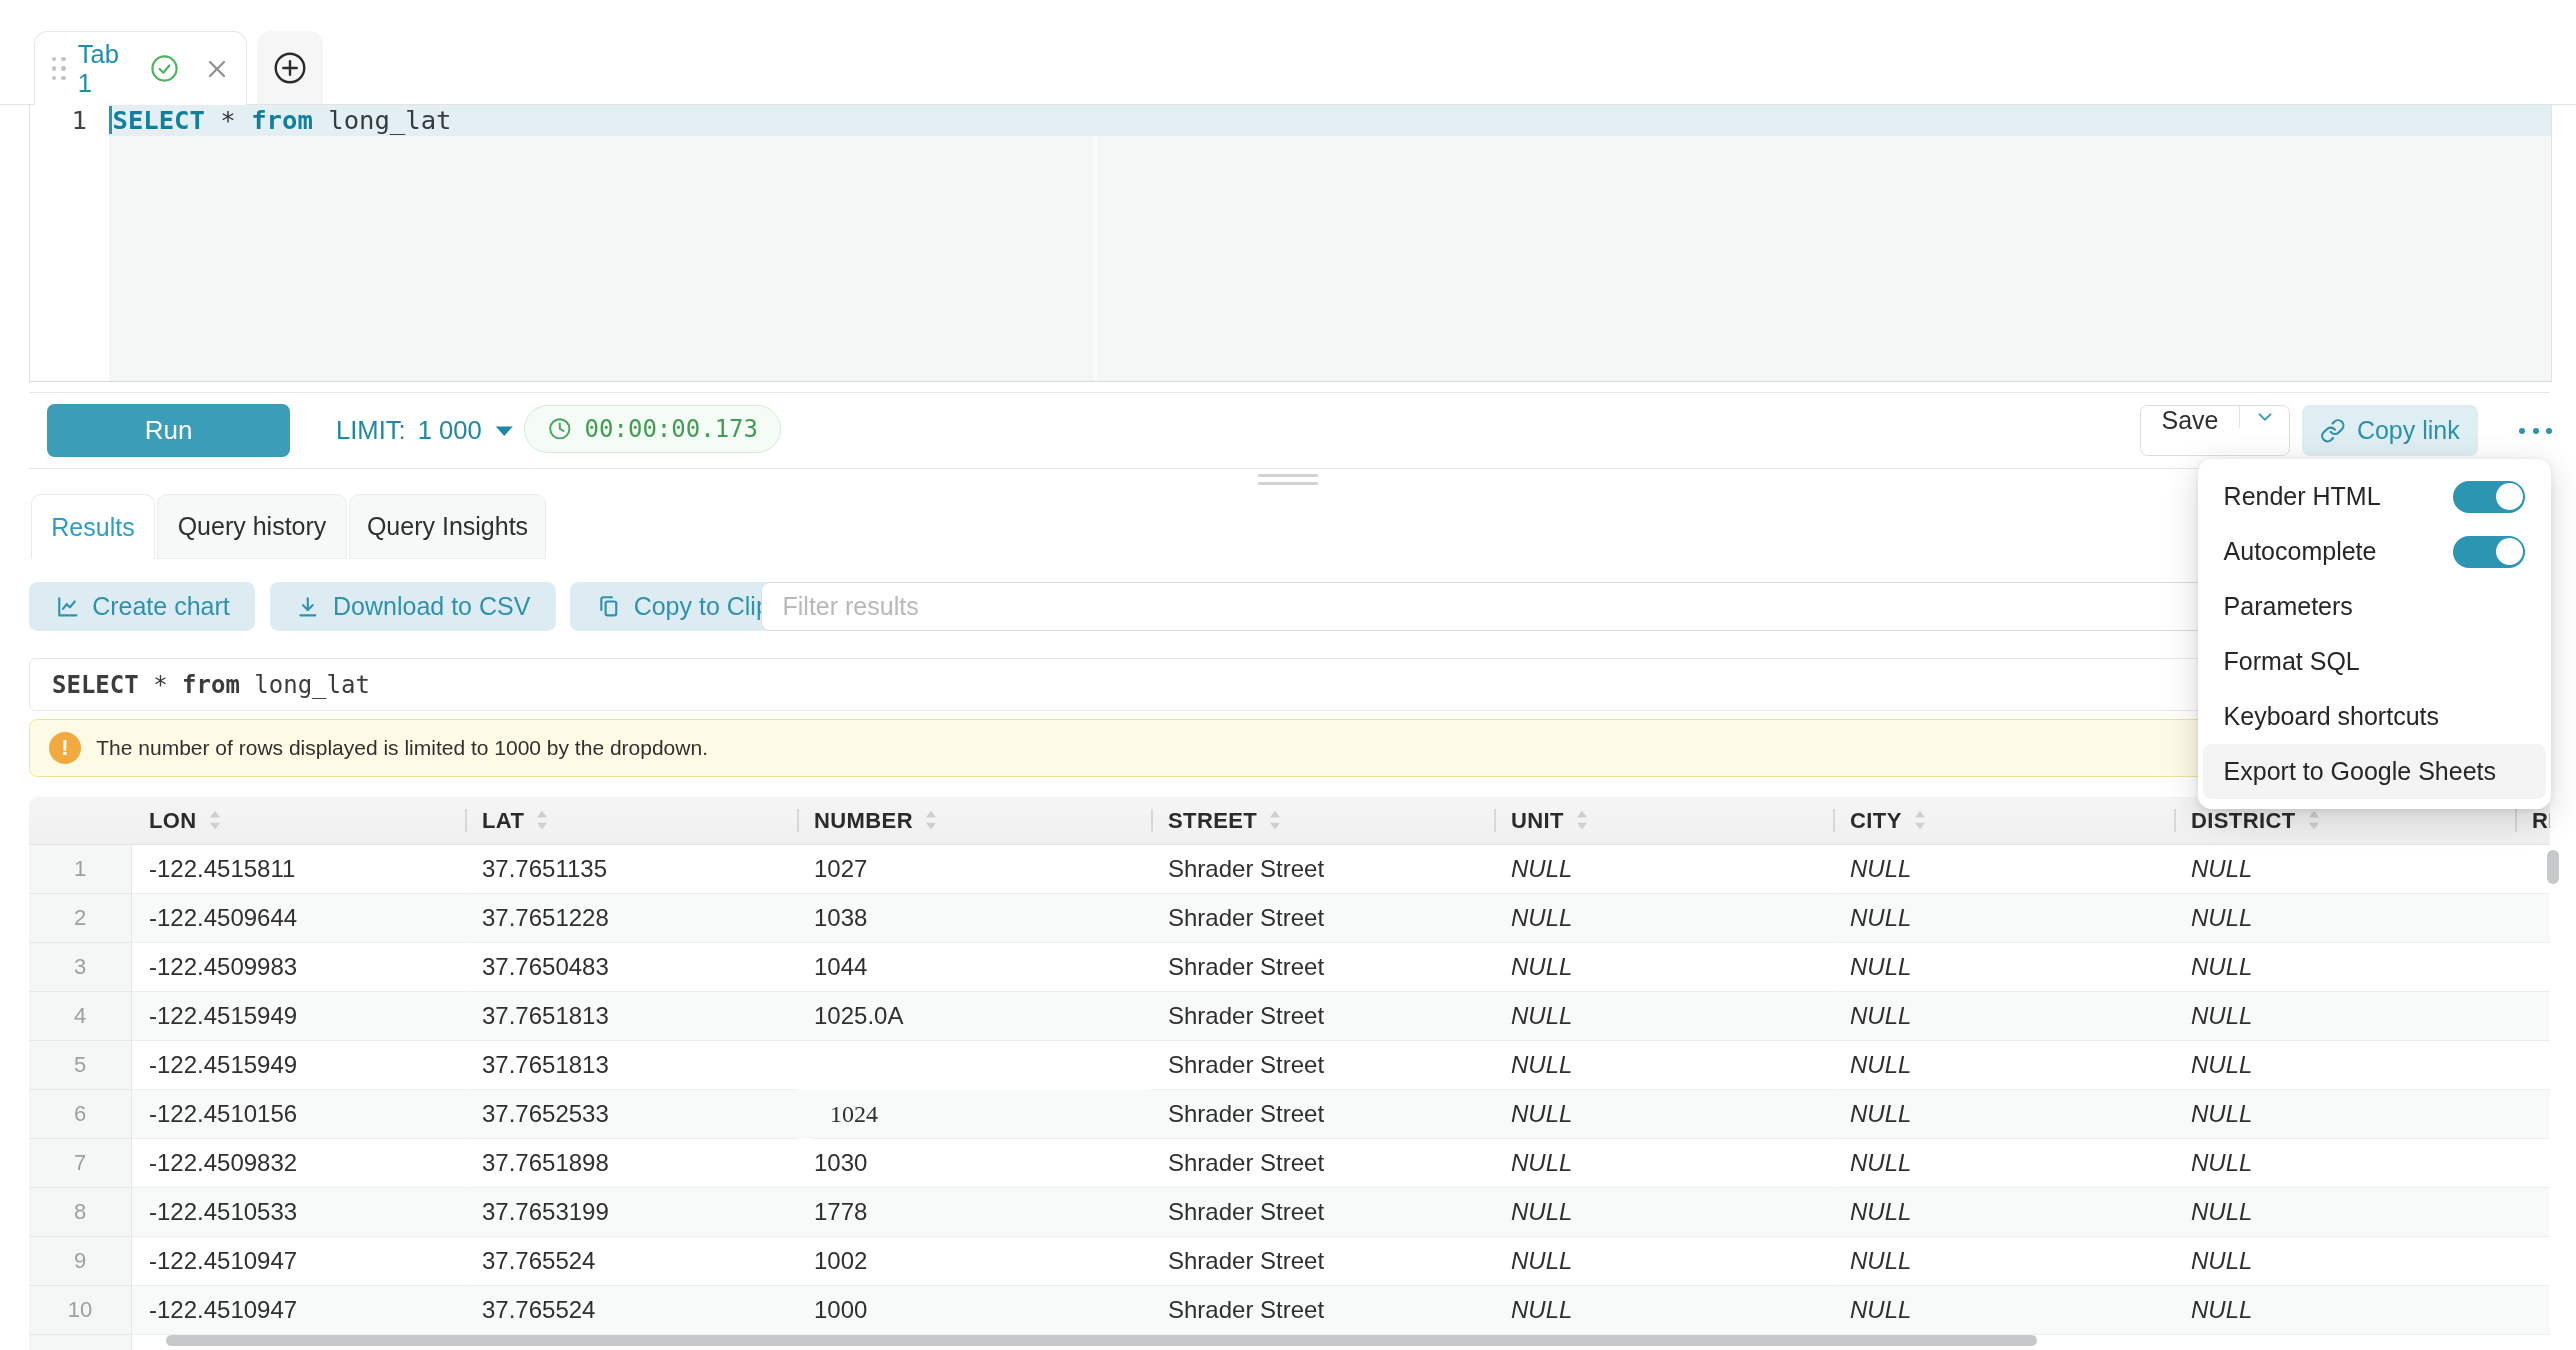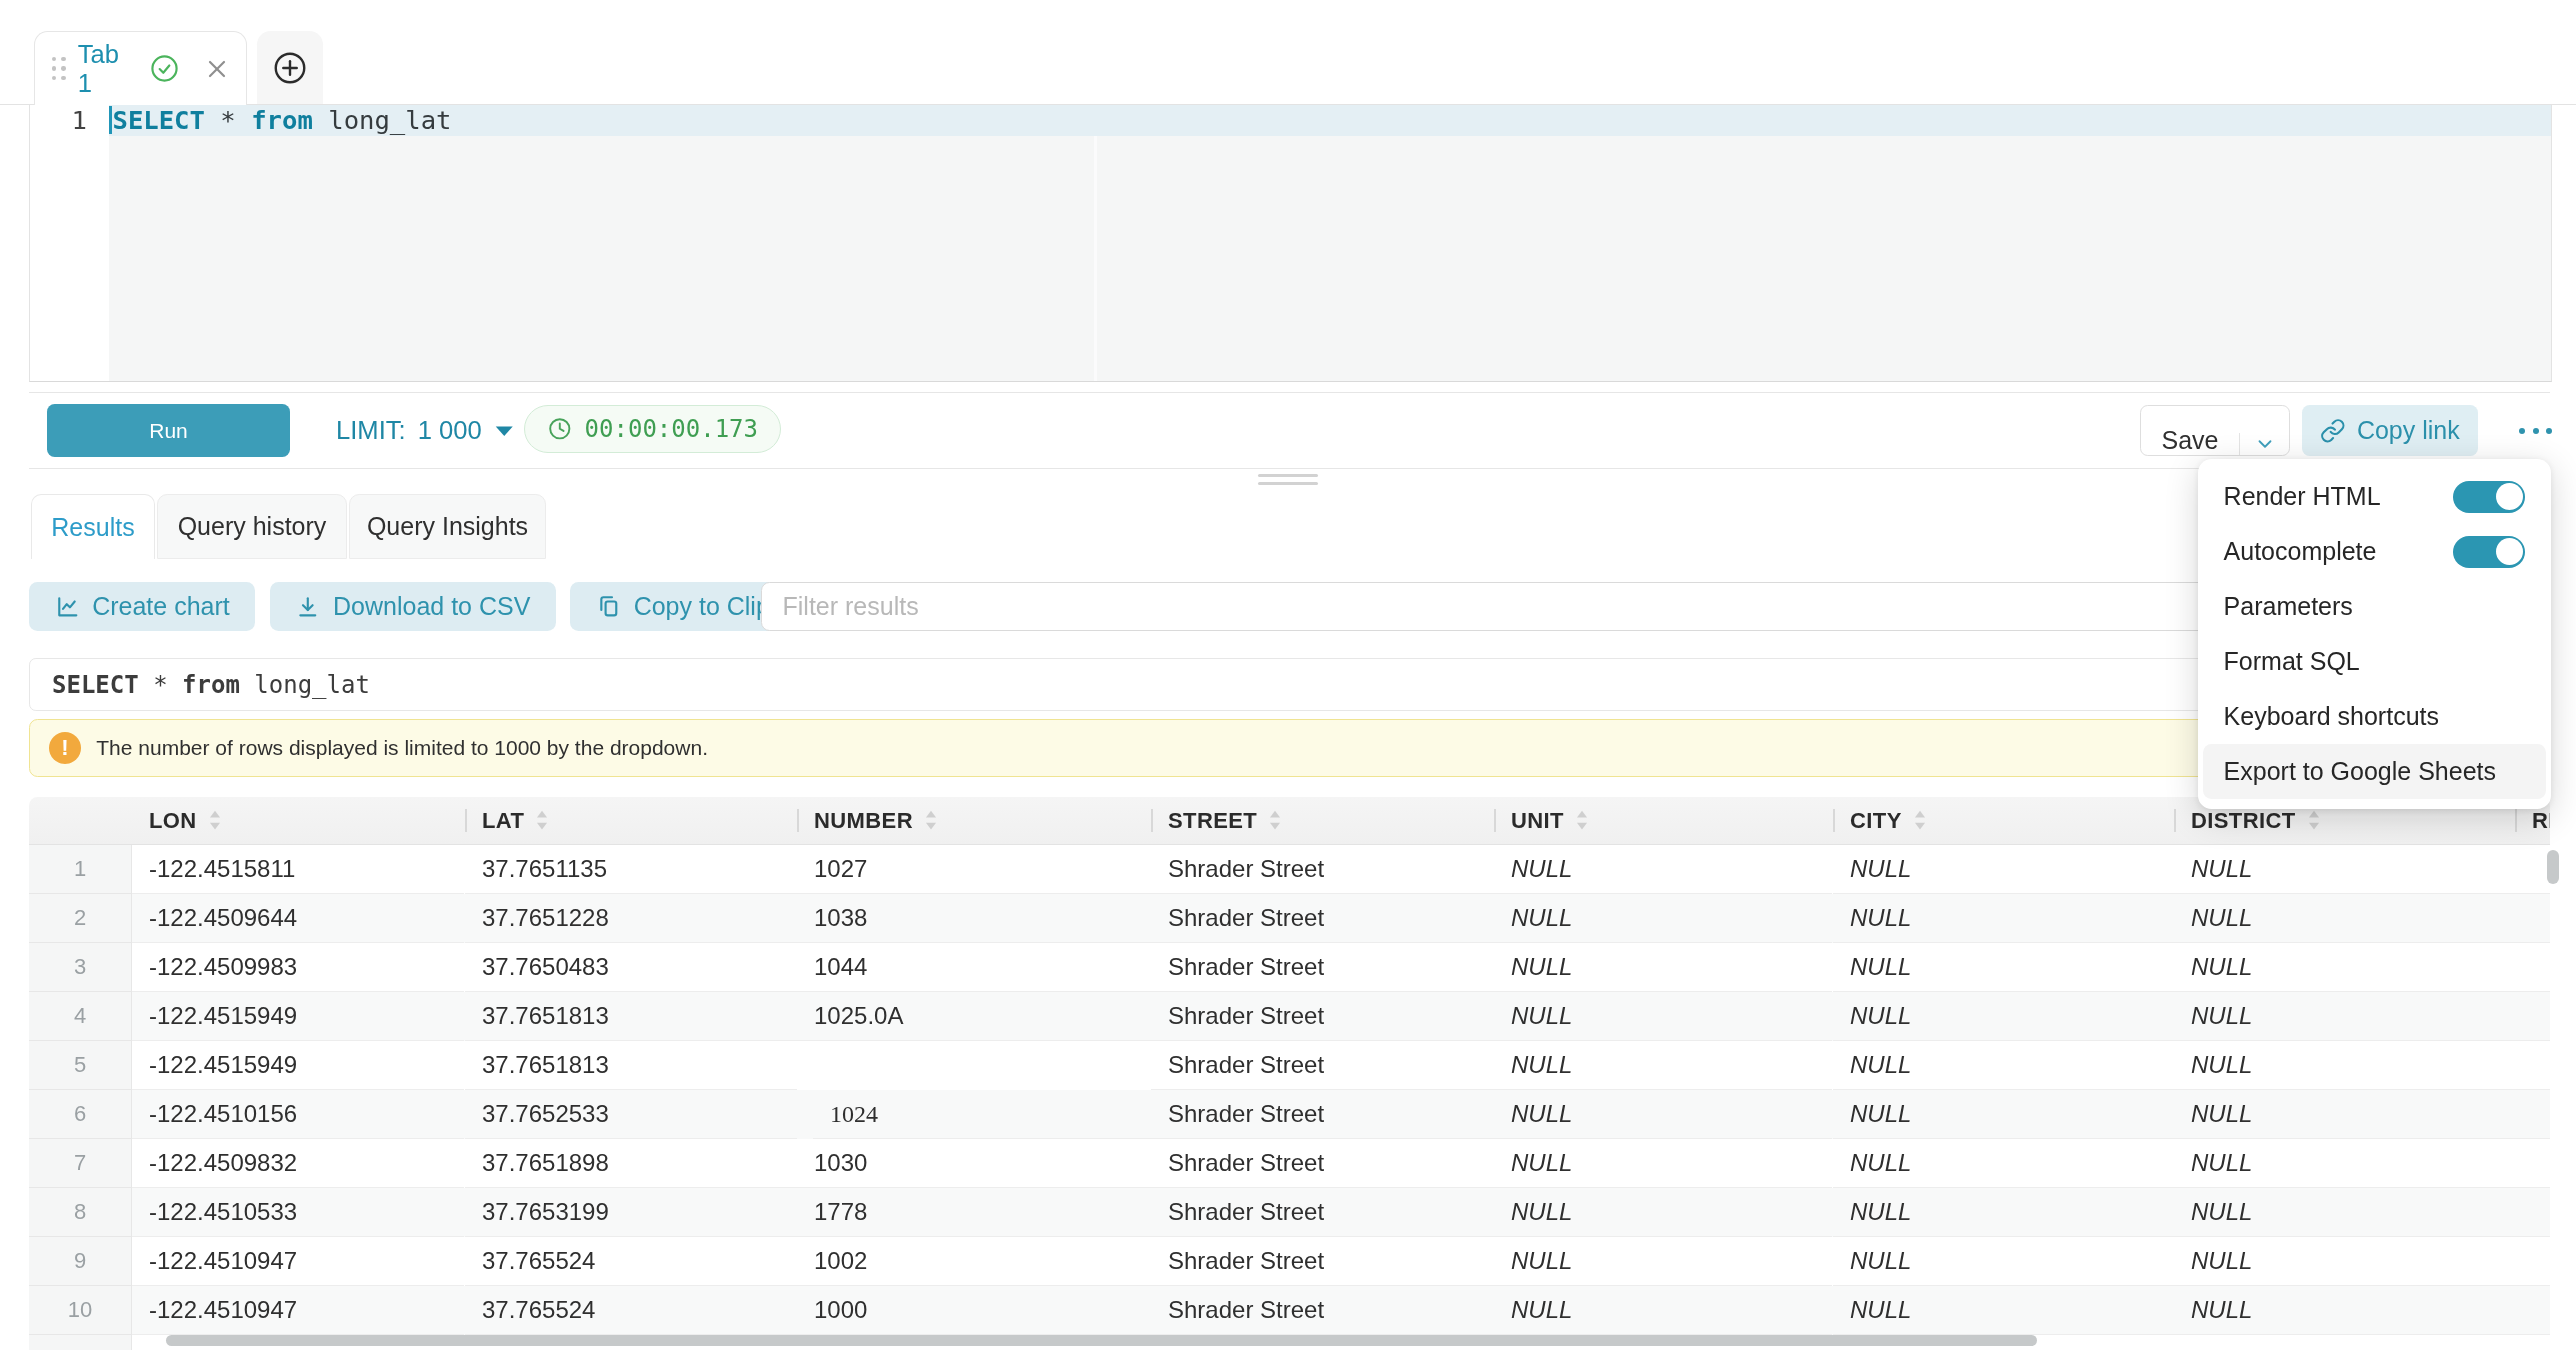--- a/index.html
+++ b/index.html
@@ -31,27 +31,27 @@
   .code-line{position:absolute;left:79px;top:0;height:32px;display:flex;align-items:center;font-size:25.6px;line-height:32px;}
   .caret-bar{width:2.6px;height:28px;background:#2196b8;margin-right:0.9px;}
   .kw{color:#0f7f9e;font-weight:bold;}
   .plain{color:#353b3e;}
   .print-margin{position:absolute;left:1064px;top:0;bottom:0;width:2.6px;background:#fbfbfc;}
 
   
   .toolbar{position:absolute;left:29px;top:392px;width:2521px;height:75px;background:#fff;
            border-top:0.9px solid #e6e6e6;border-bottom:0.9px solid #e6e6e6;}
   .run-btn{position:absolute;left:18px;top:11px;width:243px;height:53px;background:#3c9db8;border-radius:7.7px;
-           color:#fff;font-size:21px;display:flex;align-items:center;justify-content:center;}
+           color:#fff;font-size:26px;display:flex;align-items:center;justify-content:center;}
   .limit{position:absolute;left:307px;top:0;height:75px;display:flex;align-items:center;gap:12px;
          font-size:25.6px;color:#1f87a5;}
   .timer{position:absolute;left:495px;top:12px;height:48px;padding:0 22px;border:1.7px solid #d3ecd7;background:#f5fbf5;
          border-radius:25.6px;display:flex;align-items:center;gap:12px;color:#3f9e52;font-size:24px;box-sizing:border-box;}
   .save-btn{position:absolute;left:2111px;top:12px;width:150px;height:51px;border:0.9px solid #dedede;border-radius:7.7px;
-            background:#fff;display:flex;align-items:flex-end;box-sizing:border-box;}
+            background:#fff;display:flex;align-items:flex-start;box-sizing:border-box;}
   .save-label{flex:1;display:flex;align-items:center;justify-content:center;font-size:25px;color:#303030;}
   .save-split{width:49px;border-left:0.9px solid #e4e4e4;display:flex;align-items:center;justify-content:center;}
   .copylink-btn{position:absolute;left:2273px;top:12px;width:176px;height:51px;background:#dfeef3;border-radius:7.7px;
                 display:flex;align-items:center;justify-content:center;gap:11px;color:#2b90ab;font-size:25px;}
   .more-btn{position:absolute;left:2470px;top:12px;width:73px;height:51px;display:flex;align-items:center;
             justify-content:center;gap:7.7px;}
   .more-btn i{width:6px;height:6px;border-radius:50%;background:#2f93ae;}
 
   
   .splitter{position:absolute;left:1258px;top:474px;width:60px;}

